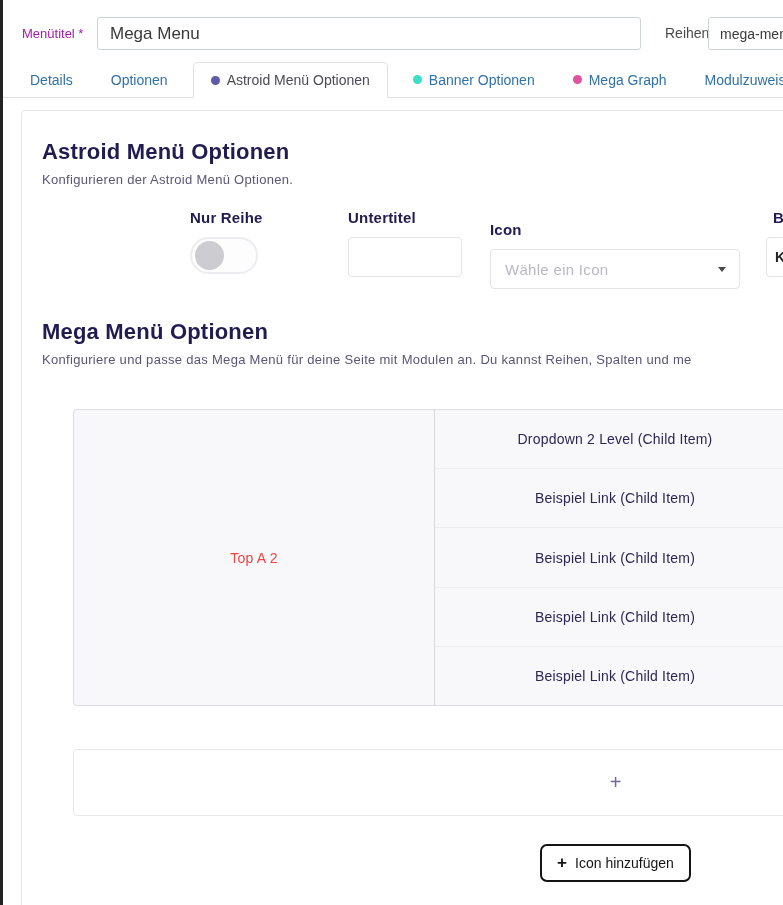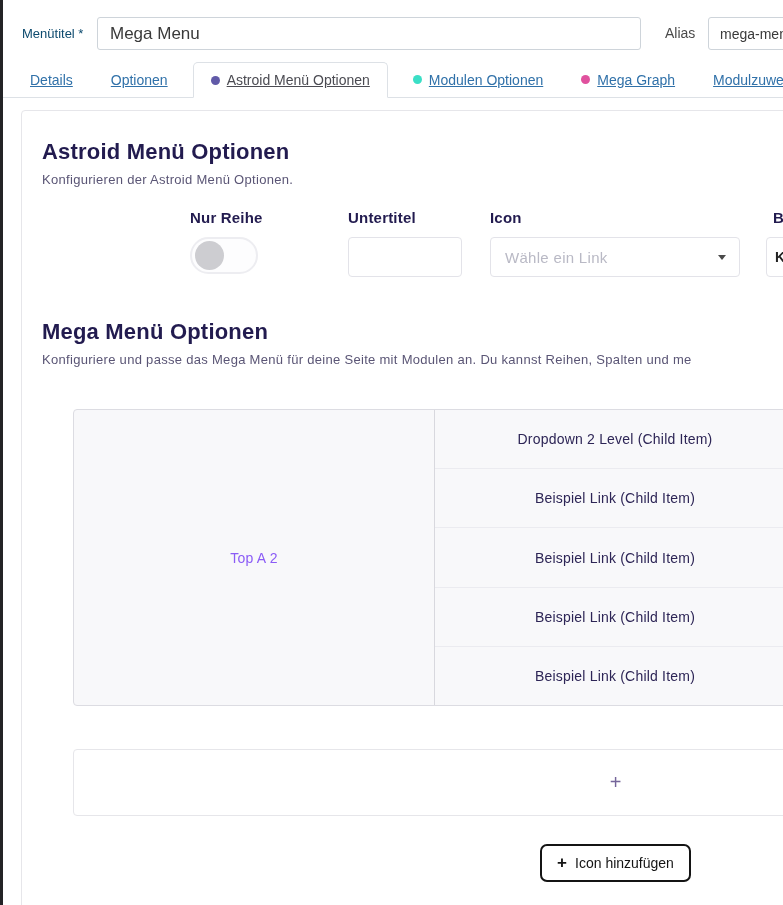--- a/index.html
+++ b/index.html
@@ -5,41 +5,41 @@
   * { margin:0; padding:0; box-sizing:border-box; }
   html,body { width:783px; height:905px; }
   body {
     position:relative; overflow:hidden; background:#ffffff;
     font-family:"Liberation Sans", sans-serif; color:#333;
   }
   
   .edge-strip { position:absolute; left:0; top:0; width:3px; height:905px; background:#232326; }
 
   
-  .menutitle-label { position:absolute; left:22px; top:26px; font-size:13px; color:#0c4a6e; }
+  .menutitle-label { position:absolute; left:22px; top:26px; font-size:13px; color:#a21caf; }
   .menutitle-input {
     position:absolute; left:97px; top:17px; width:544px; height:33px;
     border:1px solid #ced4da; border-radius:3px; font-size:17px; color:#3a3a3a;
     padding:12px 12px; font-family:"Liberation Sans", sans-serif; background:#fff;
   }
   .alias-label { position:absolute; left:665px; top:25px; font-size:14px; color:#4a4a4a; }
   .alias-input {
     position:absolute; left:708px; top:17px; width:130px; height:33px;
     border:1px solid #ced4da; border-radius:3px; font-size:14px; color:#3a3a3a;
     padding:0 11px; font-family:"Liberation Sans", sans-serif; background:#fff;
   }
 
   
   .tabbar {
     position:absolute; left:3px; right:-30px; top:62px; height:36px;
     display:flex; align-items:stretch; border-bottom:1px solid #dde1e6; padding-left:14px;
   }
   .tab {
     display:flex; align-items:center; padding:0 13px; font-size:14px;
-    color:#3071a9; cursor:pointer; white-space:nowrap;text-decoration:underline;
+    color:#3071a9; cursor:pointer; white-space:nowrap;
   }
   .tab + .tab { margin-left:12px; }
   .tab.active {
     background:#fff; border:1px solid #dde1e6; border-bottom-color:#fff;
     border-radius:5px 5px 0 0; margin-bottom:-1px; color:#4b4b52; padding:0 17px;
   }
   .dot { width:9px; height:9px; border-radius:50%; margin-right:7px; flex:0 0 auto; }
 
   
   .panel {
@@ -88,21 +88,21 @@
 
   
   .builder { position:absolute; left:51px; top:298px; width:1085px; }
   .mm-table {
     width:723px; height:297px; border:1px solid #dcdce2; border-radius:4px;
     background:#f8f8fa; display:flex; overflow:hidden;
   }
   .mm-parent {
     width:361px; flex:0 0 361px; border-right:1px solid #d8d8de;
     display:flex; align-items:center; justify-content:center;
-    font-size:14px; color:#8b5cf6; letter-spacing:.2px; cursor:pointer;
+    font-size:14px; color:#ef4444; letter-spacing:.2px; cursor:pointer;
   }
   .mm-children { flex:1; display:flex; flex-direction:column; }
   .mm-child {
     flex:1; display:flex; align-items:center; justify-content:center;
     border-bottom:1px solid #ebebf0; font-size:14px; color:#2d2556;
     letter-spacing:.2px; cursor:pointer;
   }
   .mm-child:last-child { border-bottom:none; }
 
   .add-col-row {
@@ -120,37 +120,37 @@
   }
   .add-row-btn .plus-glyph { font-weight:700; font-size:17px; line-height:14px; }
 </style>
 </head>
 <body>
 
 <div class="edge-strip"></div>
 
 <label class="menutitle-label">Menütitel *</label>
 <input class="menutitle-input" type="text" value="Mega Menu" style="">
-<label class="alias-label">Alias</label>
+<label class="alias-label">Reihen</label>
 <input class="alias-input" type="text" value="mega-menu" style="">
 
 <div class="tabbar">
   <div class="tab">
     <span>Details</span>
   </div>
   <div class="tab">
     <span>Optionen</span>
   </div>
   <div class="tab active">
     <span class="dot" style="background-color: rgb(97, 90, 168);"></span>
     <span>Astroid Menü Optionen</span>
   </div>
   <div class="tab">
     <span class="dot" style="background-color: rgb(58, 223, 198);"></span>
-    <span>Modulen Optionen</span>
+    <span>Banner Optionen</span>
   </div>
   <div class="tab">
     <span class="dot" style="background-color: rgb(224, 81, 158);"></span>
     <span>Mega Graph</span>
   </div>
   <div class="tab">
     <span>Modulzuweisung</span>
   </div>
 </div>
 
@@ -172,25 +172,25 @@
         </div>
       </div>
 
       <div class="fgroup" style="left:306px;">
         <div class="flabel">Untertitel</div>
         <div class="fcontrol">
           <input class="text-input" type="text" value="" style="">
         </div>
       </div>
 
-      <div class="fgroup" style="left:448px;">
+      <div class="fgroup" style="left:448px;margin-top:12px;">
         <div class="flabel">Icon</div>
         <div class="fcontrol">
           <div class="select">
-            <span class="placeholder">Wähle ein Link</span>
+            <span class="placeholder">Wähle ein Icon</span>
             <span class="caret"></span>
           </div>
         </div>
       </div>
 
       <div class="fgroup" style="left:724px;">
         <div class="flabel clipped-label">B</div>
         <div class="fcontrol">
           <input class="clipped-input" type="text" value="K" style="">
         </div>

